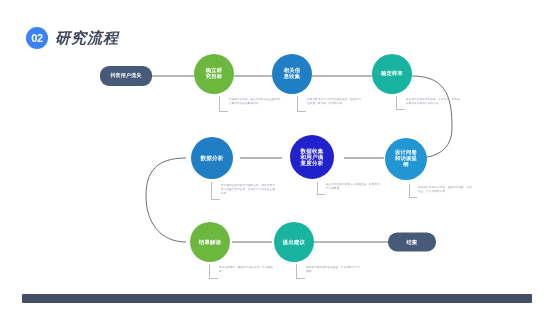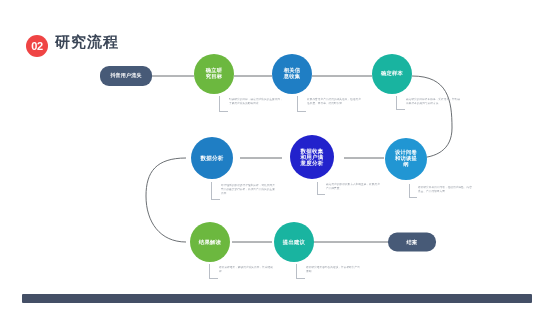--- a/index.html
+++ b/index.html
@@ -16,32 +16,32 @@
   }
 
   
   #title-area {
     position: absolute;
     left: 26px; top: 27px;
     display: flex; align-items: center; gap: 7px;
   }
   #badge {
     width: 22px; height: 22px; border-radius: 50%;
-    background: #ef4444;
+    background: #3b82f6;
     color: #ffffff;
     font-size: 11px; font-weight: bold;
     display: flex; align-items: center; justify-content: center;
     letter-spacing: -0.3px;
-    margin-top: 8px;
   }
   #title-text {
     color: #3b4657;
     font-size: 15px;
     font-weight: bold;
     letter-spacing: 1px;
+    font-style: italic;
   }
 
   
   #canvas {
     position: absolute;
     left: 0; top: 0;
     width: 554px; height: 311px;
     pointer-events: none;
   }
 

